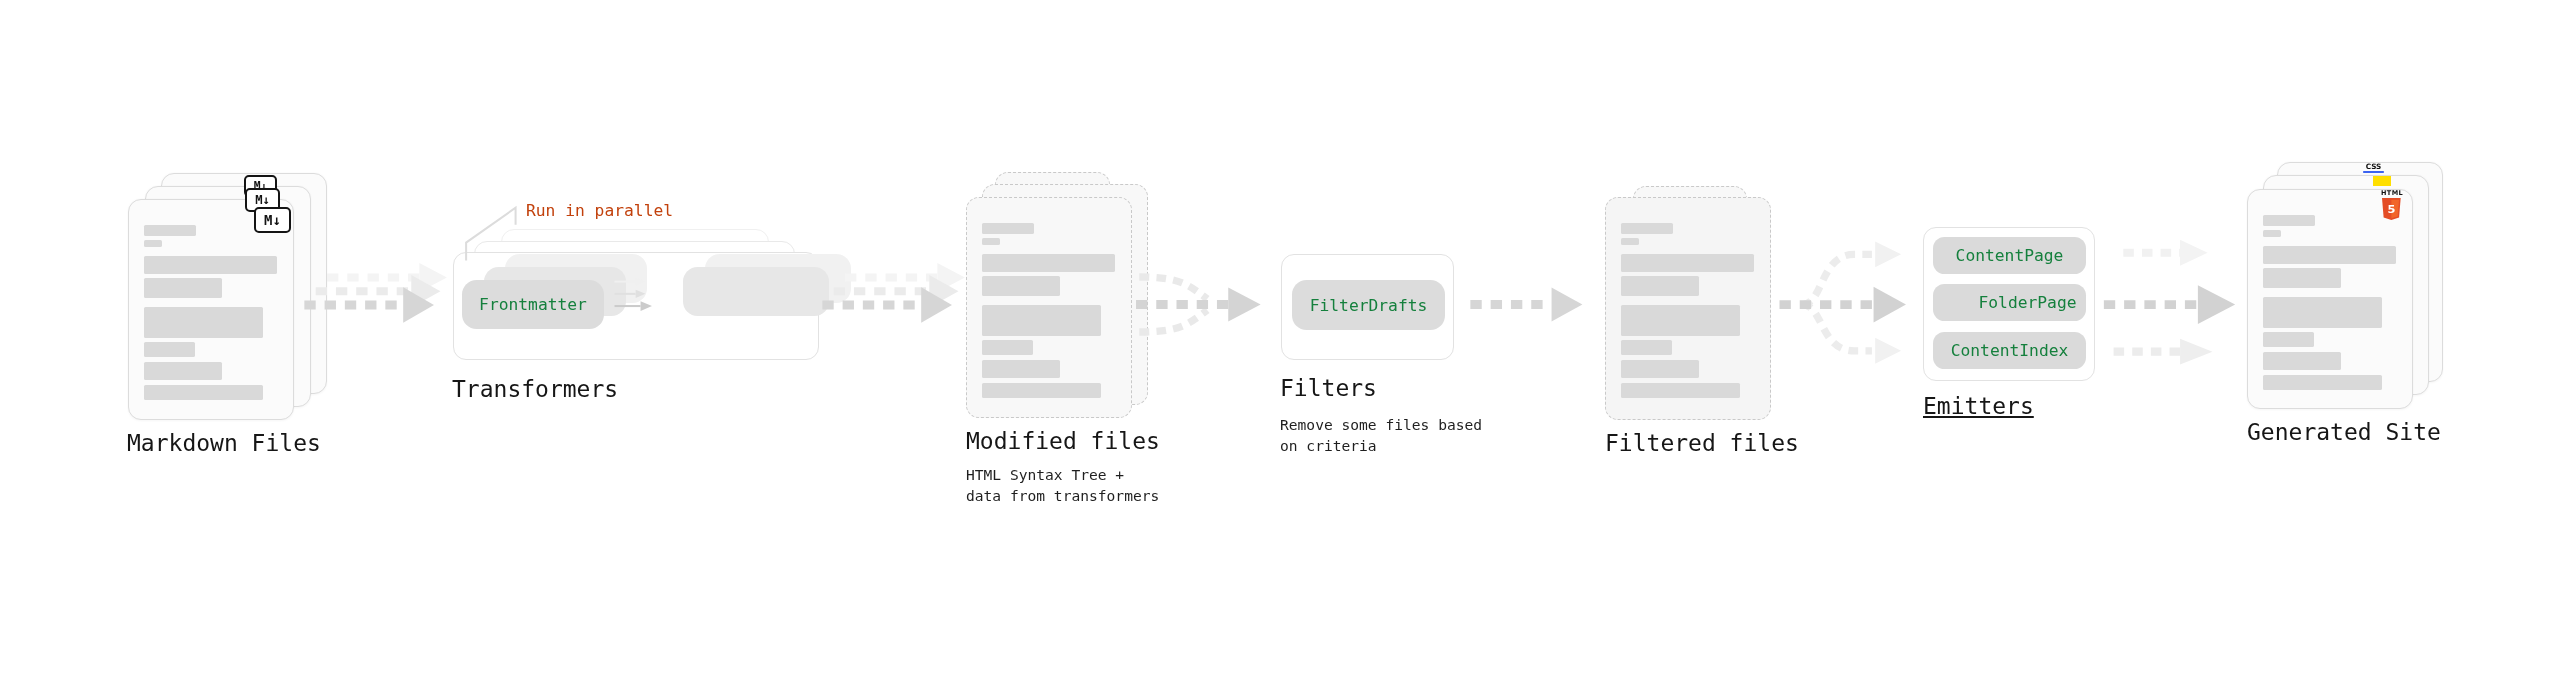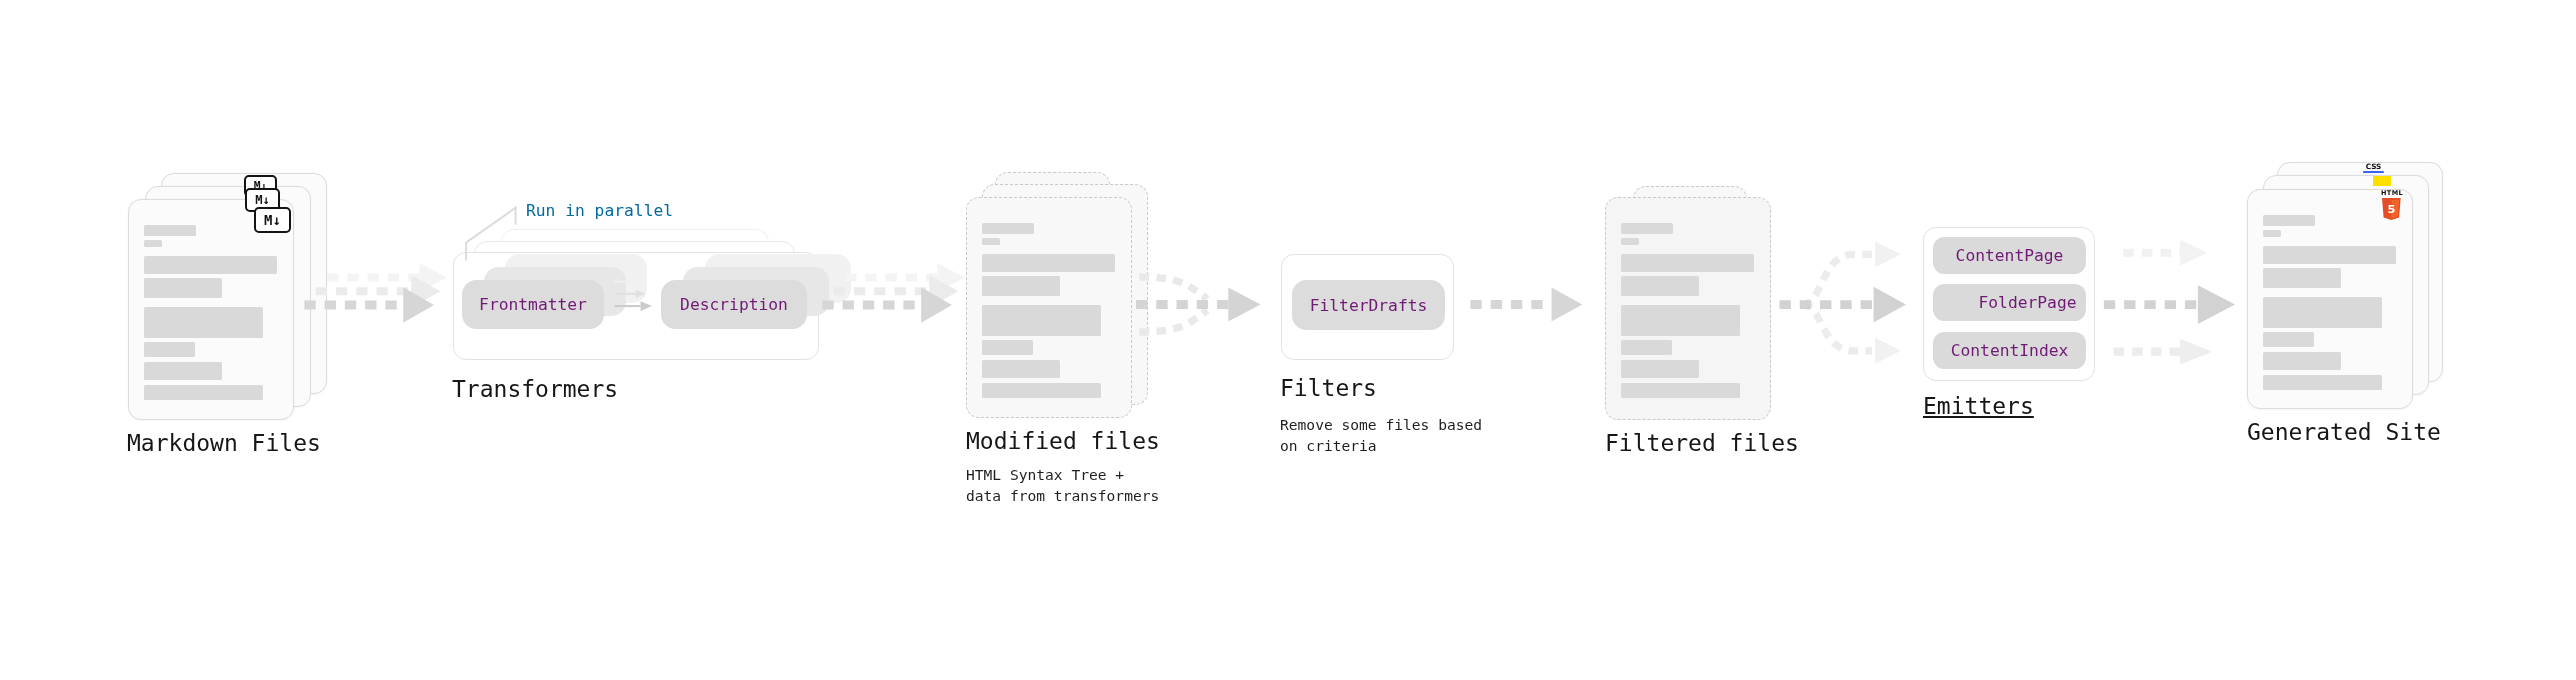--- a/index.html
+++ b/index.html
@@ -36,30 +36,30 @@
   .js-badge{position:absolute;width:18px;height:9.8px;background:#ffdf00;z-index:3;}
   .html-badge{position:absolute;width:21px;text-align:center;z-index:5;}
   .html-badge .txt{font-family:"DejaVu Sans","Liberation Sans",sans-serif;font-size:6.5px;font-weight:700;letter-spacing:0.4px;color:#111;line-height:7.3px;}
 
   
   .proc-box{position:absolute;border-radius:13px;background:#ffffff;box-sizing:border-box;}
   .proc-front{border:1.6px solid #e2e2e2;}
   .proc-mid{border:1.6px solid #e9e9e9;}
   .proc-back{border:1.6px solid #f0f0f0;}
   .pill{position:absolute;border-radius:14.6px;background:#dcdcdc;display:flex;align-items:center;
-        justify-content:center;font-size:16.3px;color:#701a75;box-sizing:border-box;}
+        justify-content:center;font-size:16.3px;color:#15803d;box-sizing:border-box;}
   .pill.echo1{background:#e7e7e7;}
   .pill.echo2{background:#f1f1f1;}
   .pill.small{border-radius:11.4px;background:#dadada;}
 
   
   .sec-title{position:absolute;font-size:23px;line-height:28px;color:#161616;white-space:nowrap;}
   .note{position:absolute;font-size:14.6px;line-height:21px;color:#1f1f1f;white-space:nowrap;}
   .note .blt{margin:0 8.1px 0 9.8px;}
-  .annotation{position:absolute;font-size:16.3px;color:#0369a1;white-space:nowrap;}
+  .annotation{position:absolute;font-size:16.3px;color:#c2410c;white-space:nowrap;}
 </style>
 </head>
 <body>
 
 <div class="stage">
 
   <div class="sec">
     <div class="file-card" style="left:161px;top:173px;"></div>
     <div class="md-badge l3" style="left:244px;top:175px;">M↓</div>
     <div class="file-card" style="left:145px;top:186px;"></div>
@@ -92,21 +92,20 @@
   <div class="sec">
     <div class="proc-box proc-back" style="left:501px;top:229px;width:268px;height:98px;"></div>
     <div class="proc-box proc-mid" style="left:474px;top:241px;width:321px;height:98px;"></div>
     <div class="proc-box proc-front" style="left:453px;top:252px;width:366px;height:108px;"></div>
 
     <div class="pill echo2" style="left:505px;top:254px;width:142px;height:49px;"></div>
     <div class="pill echo2" style="left:705px;top:254px;width:146px;height:49px;"></div>
     <div class="pill echo1" style="left:484px;top:267px;width:142px;height:49px;"></div>
     <div class="pill echo1" style="left:683px;top:267px;width:146px;height:49px;"></div>
     <div class="pill" style="left:462px;top:280px;width:142px;height:49px;">Frontmatter</div>
-    <div class="pill" style="left:661px;top:280px;width:146px;height:49px;">Description</div>
 
     <svg class="abs" style="left:608px;top:275px;" width="57" height="45" viewBox="0 0 70 55">
       <line x1="8" y1="8" x2="34" y2="8" stroke="#f0f0f0" stroke-width="2.5"></line>
         <polygon points="34,3 46,8 34,13" fill="#f0f0f0"></polygon>
       <line x1="8" y1="23" x2="34" y2="23" stroke="#e0e0e0" stroke-width="2.5"></line>
         <polygon points="34,18 46,23 34,28" fill="#e0e0e0"></polygon>
       <line x1="8" y1="38" x2="40" y2="38" stroke="#cbcbcb" stroke-width="2.5"></line>
         <polygon points="40,32 54,38 40,44" fill="#cbcbcb"></polygon>
     </svg>
 

